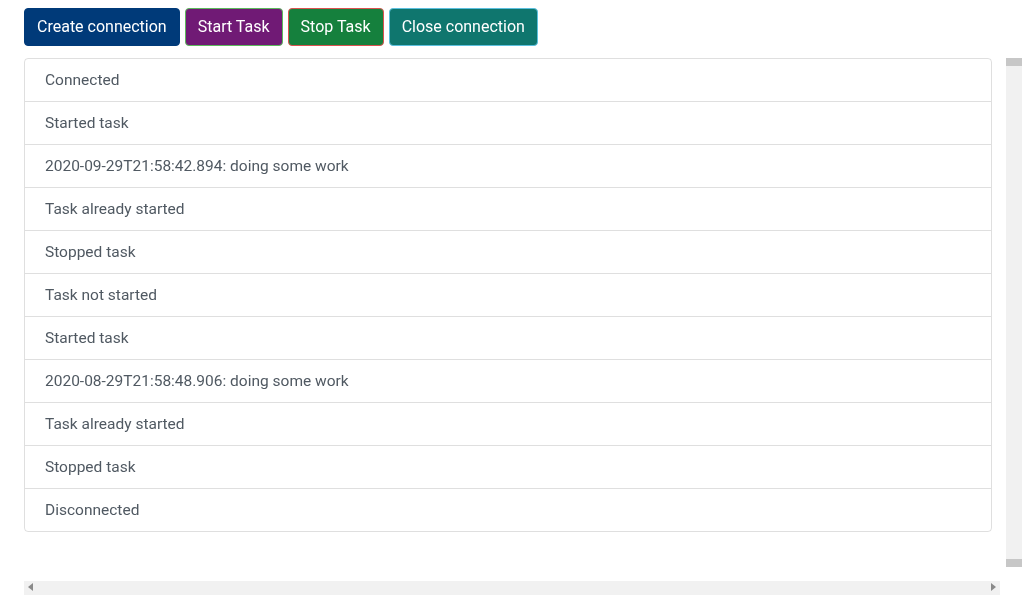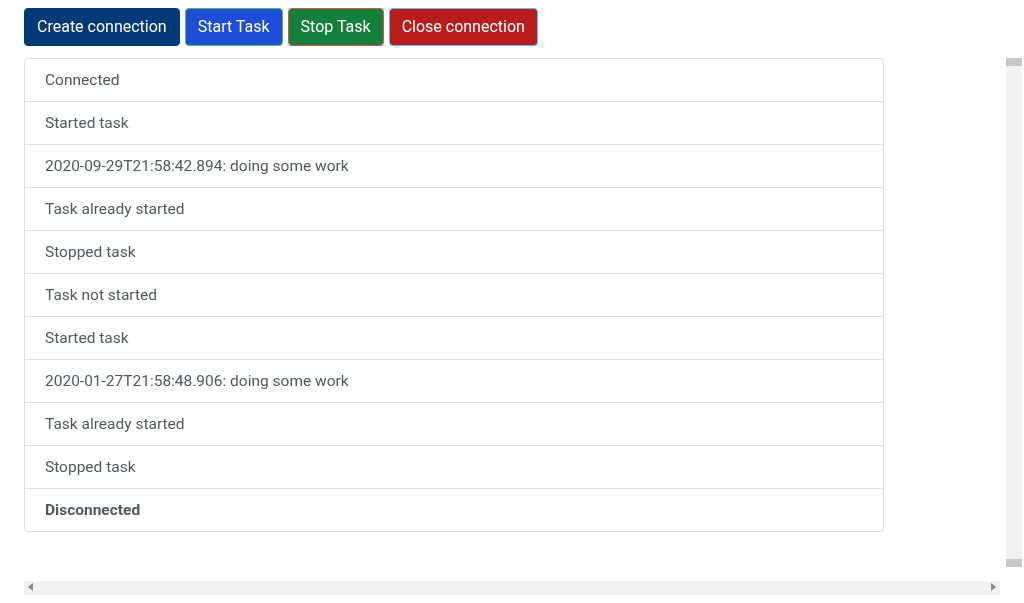--- a/index.html
+++ b/index.html
@@ -32,48 +32,47 @@
       color: #fff;
       cursor: pointer;
       text-align: center;
       font-family: inherit;
     }
     .btn-primary {
       background-color: #003a79;
       border-color: #003a79;
     }
     .btn-success {
-      background-color: #1d4ed8;
+      background-color: #701a75;
       border-color: #5cb85c;
     }
     .btn-danger {
       background-color: #15803d;
       border-color: #d9534f;
     }
     .btn-info {
-      background-color: #b91c1c;
+      background-color: #0f766e;
       border-color: #5bc0de;
     }
     .log-list {
       border: 1px solid rgba(0,0,0,0.125);
       border-radius: 0.25rem;
       margin: 12px 0 0 0;
       padding: 0;
       list-style: none;
-      width: 860px;
+      width: 968px;
     }
     .log-item {
       padding: 0.75rem 1.25rem;
       border-bottom: 1px solid rgba(0,0,0,0.125);
       color: #505962;
       font-size: 15.5px;
     }
     .log-item:last-child {
       border-bottom: none;
-      font-weight: bold;
     }
     
     .vscroll {
       position: absolute;
       right: 2px;
       top: 58px;
       width: 16px;
       bottom: 36px;
       background: #f1f1f1;
     }
@@ -127,21 +126,21 @@
 </div>
 
 <ul class="log-list">
   <li class="log-item">Connected</li>
   <li class="log-item">Started task</li>
   <li class="log-item">2020-09-29T21:58:42.894: doing some work</li>
   <li class="log-item">Task already started</li>
   <li class="log-item">Stopped task</li>
   <li class="log-item">Task not started</li>
   <li class="log-item">Started task</li>
-  <li class="log-item">2020-01-27T21:58:48.906: doing some work</li>
+  <li class="log-item">2020-08-29T21:58:48.906: doing some work</li>
   <li class="log-item">Task already started</li>
   <li class="log-item">Stopped task</li>
   <li class="log-item">Disconnected</li>
 </ul>
 
 <div class="vscroll">
   <div class="vscroll-thumb"></div>
   <div class="vscroll-thumb bottom"></div>
 </div>
 <div class="hscroll">

